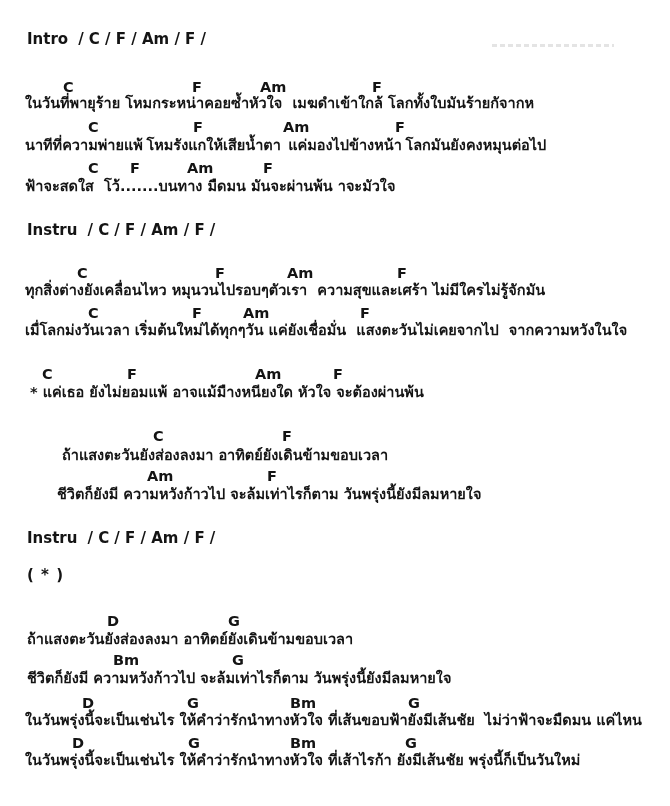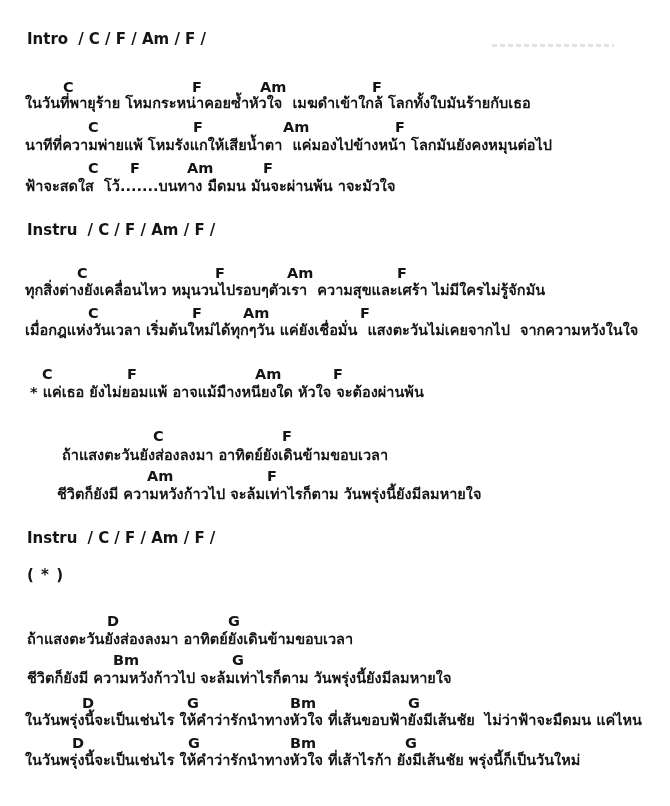--- a/index.html
+++ b/index.html
@@ -25,30 +25,30 @@
   }
 </style>
 </head>
 <body>
 
 <div class="sheet">
   <div class="artifact" style="left: 492px; top: 44px; width: 122px; height: 3px;"></div>
   <div id="lines">
       <div class="line header" style="top: 31px; left: 27px;"><span class="sec-label">Intro</span><span class="sec-prog">/ C / F / Am / F /</span></div>
       <div class="line chords" style="top: 79px; left: 0px;"><span class="chord" style="left: 63px;">C</span><span class="chord" style="left: 192px;">F</span><span class="chord" style="left: 260px;">Am</span><span class="chord" style="left: 372px;">F</span></div>
-      <div class="line lyric" style="top: 95px; left: 25px;">ในวันที่พายุร้าย โหมกระหน่าคอยซ้ำหัวใจ  เมฆดำเข้าใกล้ โลกทั้งใบมันร้ายกับเธอ</div>
+      <div class="line lyric" style="top: 95px; left: 25px;">ในวันที่พายุร้าย โหมกระหน่าคอยซ้ำหัวใจ  เมฆดำเข้าใกล้ โลกทั้งใบมันร้ายกัจากห</div>
       <div class="line chords" style="top: 119px; left: 0px;"><span class="chord" style="left: 88px;">C</span><span class="chord" style="left: 193px;">F</span><span class="chord" style="left: 283px;">Am</span><span class="chord" style="left: 395px;">F</span></div>
-      <div class="line lyric" style="top: 137px; left: 25px;">นาทีที่ความพ่ายแพ้ โหมรังแกให้เสียน้ำตา  แค่มองไปข้างหน้า โลกมันยังคงหมุนต่อไป</div>
+      <div class="line lyric" style="top: 137px; left: 25px; font-family: Liberation Serif, serif;">นาทีที่ความพ่ายแพ้ โหมรังแกให้เสียน้ำตา  แค่มองไปข้างหน้า โลกมันยังคงหมุนต่อไป</div>
       <div class="line chords" style="top: 160px; left: 0px;"><span class="chord" style="left: 88px;">C</span><span class="chord" style="left: 130px;">F</span><span class="chord" style="left: 187px;">Am</span><span class="chord" style="left: 263px;">F</span></div>
       <div class="line lyric" style="top: 178px; left: 25px;">ฟ้าจะสดใส  โว้.......บนทาง มืดมน มันจะผ่านพ้น าจะมัวใจ</div>
       <div class="line header" style="top: 222px; left: 27px;"><span class="sec-label">Instru</span><span class="sec-prog">/ C / F / Am / F /</span></div>
       <div class="line chords" style="top: 265px; left: 0px;"><span class="chord" style="left: 77px;">C</span><span class="chord" style="left: 215px;">F</span><span class="chord" style="left: 287px;">Am</span><span class="chord" style="left: 397px;">F</span></div>
       <div class="line lyric" style="top: 282px; left: 25px;">ทุกสิ่งต่างยังเคลื่อนไหว หมุนวนไปรอบๆตัวเรา  ความสุขและเศร้า ไม่มีใครไม่รู้จักมัน</div>
       <div class="line chords" style="top: 305px; left: 0px;"><span class="chord" style="left: 88px;">C</span><span class="chord" style="left: 192px;">F</span><span class="chord" style="left: 243px;">Am</span><span class="chord" style="left: 360px;">F</span></div>
-      <div class="line lyric" style="top: 322px; left: 25px;">เมื่อกฎแห่งวันเวลา เริ่มต้นใหม่ได้ทุกๆวัน แค่ยังเชื่อมั่น  แสงตะวันไม่เคยจากไป  จากความหวังในใจ</div>
+      <div class="line lyric" style="top: 322px; left: 25px;">เมื่โลกม่งวันเวลา เริ่มต้นใหม่ได้ทุกๆวัน แค่ยังเชื่อมั่น  แสงตะวันไม่เคยจากไป  จากความหวังในใจ</div>
       <div class="line chords" style="top: 366px; left: 0px;"><span class="chord" style="left: 42px;">C</span><span class="chord" style="left: 127px;">F</span><span class="chord" style="left: 255px;">Am</span><span class="chord" style="left: 333px;">F</span></div>
       <div class="line lyric" style="top: 384px; left: 30px;">* แค่เธอ ยังไม่ยอมแพ้ อาจแม้มืางหนียงใด หัวใจ จะต้องผ่านพ้น</div>
       <div class="line chords" style="top: 428px; left: 0px;"><span class="chord" style="left: 153px;">C</span><span class="chord" style="left: 282px;">F</span></div>
       <div class="line lyric" style="top: 447px; left: 62px;">ถ้าแสงตะวันยังส่องลงมา อาทิตย์ยังเดินข้ามขอบเวลา</div>
       <div class="line chords" style="top: 468px; left: 0px;"><span class="chord" style="left: 147px;">Am</span><span class="chord" style="left: 267px;">F</span></div>
       <div class="line lyric" style="top: 486px; left: 57px;">ชีวิตก็ยังมี ความหวังก้าวไป จะล้มเท่าไรก็ตาม วันพรุ่งนี้ยังมีลมหายใจ</div>
       <div class="line header" style="top: 530px; left: 27px;"><span class="sec-label">Instru</span><span class="sec-prog">/ C / F / Am / F /</span></div>
       <div class="line marker" style="top: 567px; left: 27px;">( * )</div>
       <div class="line chords" style="top: 613px; left: 0px;"><span class="chord" style="left: 107px;">D</span><span class="chord" style="left: 228px;">G</span></div>
       <div class="line lyric" style="top: 631px; left: 27px;">ถ้าแสงตะวันยังส่องลงมา อาทิตย์ยังเดินข้ามขอบเวลา</div>

